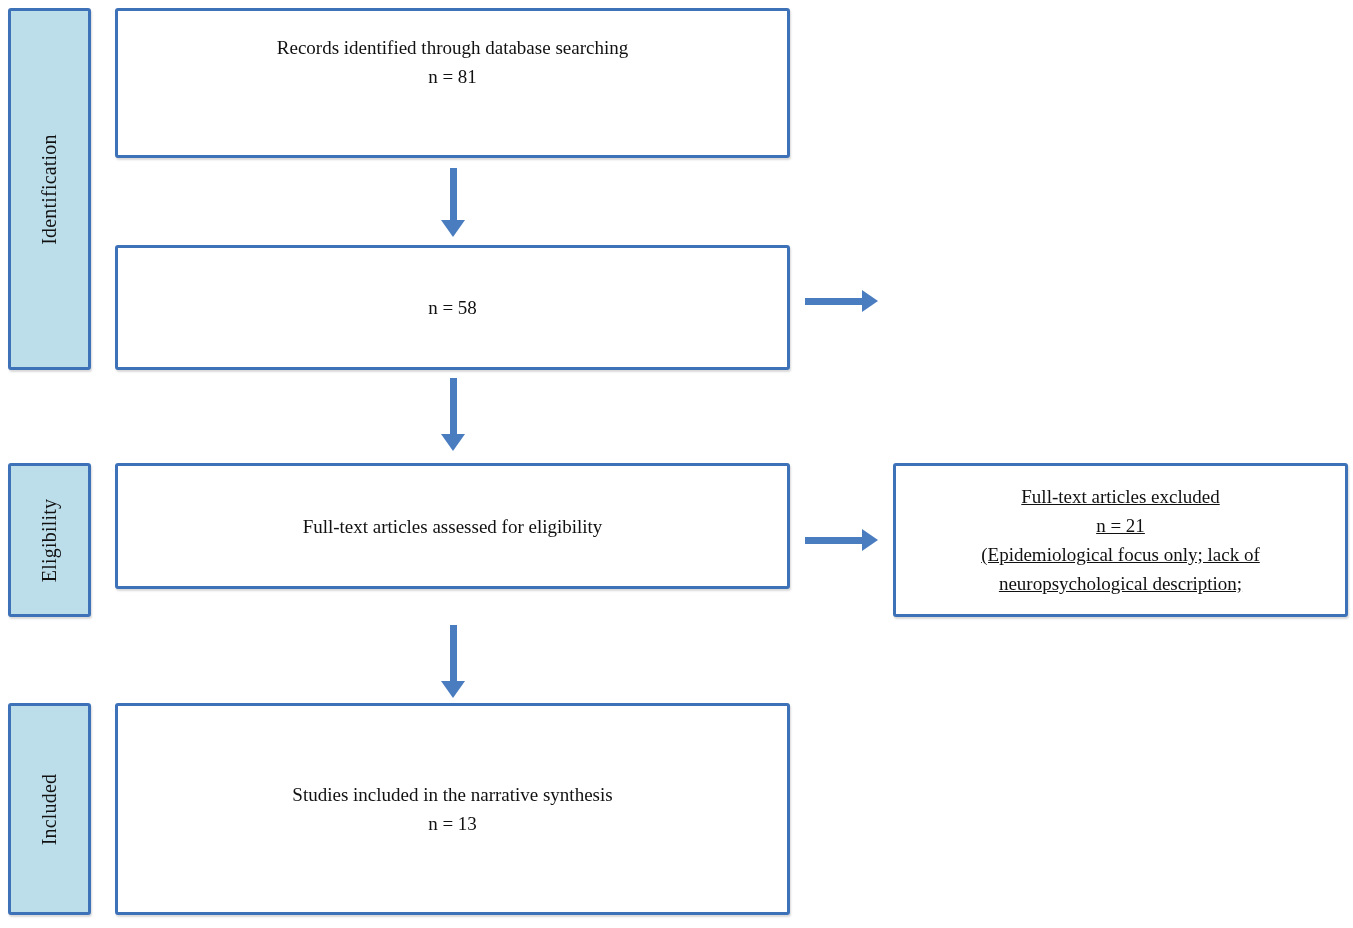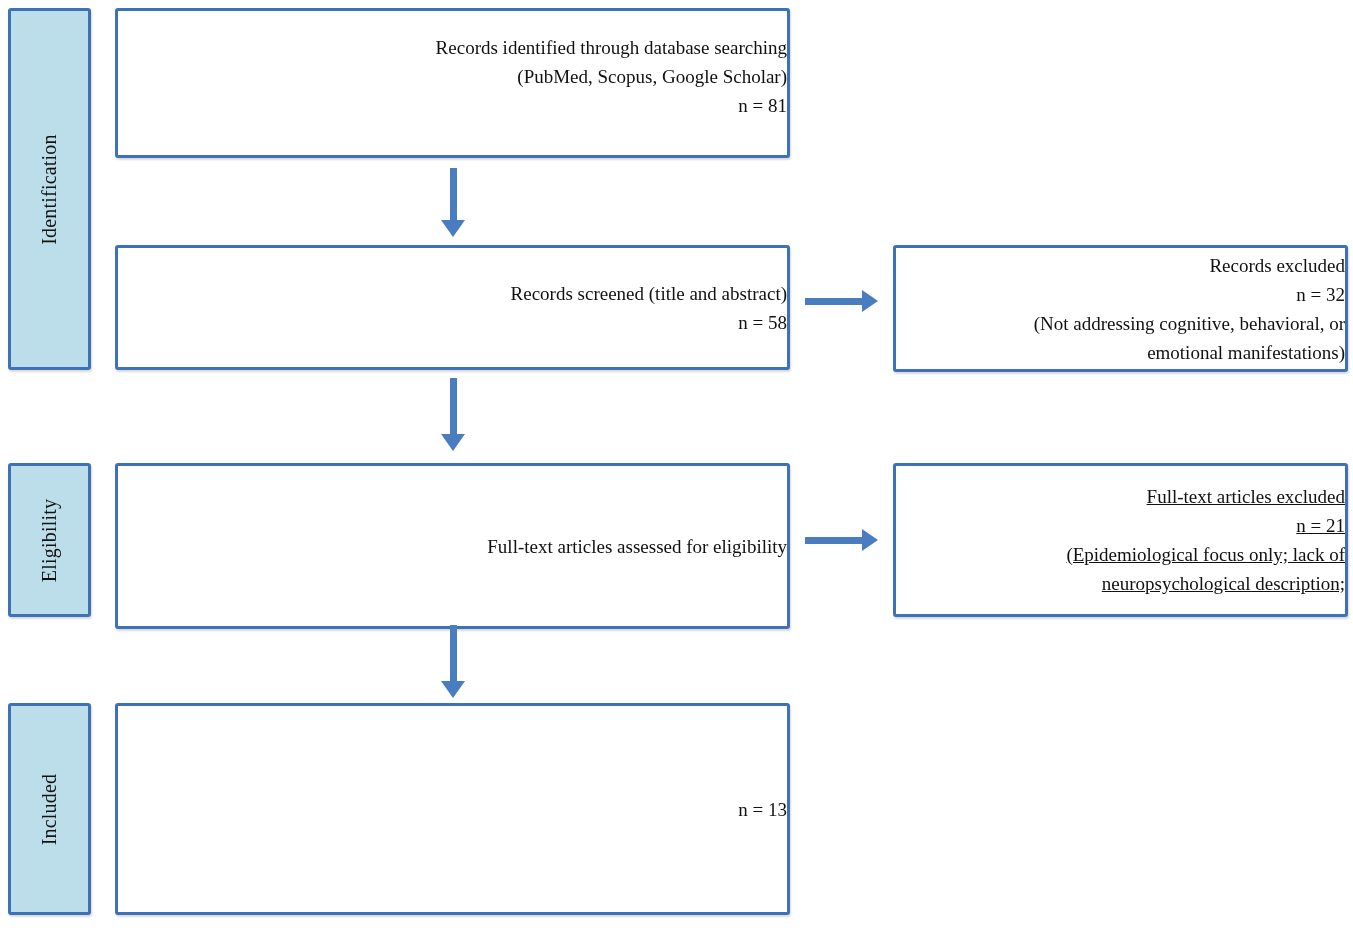--- a/index.html
+++ b/index.html
@@ -21,37 +21,37 @@
     position: absolute;
     box-sizing: border-box;
     border: 3px solid #3E72B8;
     border-radius: 3px;
     background: #ffffff;
     box-shadow: 1px 2px 2px rgba(130,130,130,0.30);
     display: flex;
     flex-direction: column;
     align-items: center;
     justify-content: center;
-    text-align: right;
+    text-align: center;
     font-size: 19px;
     line-height: 29px;
   }
   .stage {
     background: #BCDEEA;
   }
   .stage .rot {
     transform: rotate(-90deg);
     white-space: nowrap;
     font-size: 20px;
     letter-spacing: 0.2px;
   }
   
   .b-identified { left: 115px; top: 8px;   width: 675px; height: 150px; justify-content: flex-start; padding-top: 22px; }
   .b-screened   { left: 115px; top: 245px; width: 675px; height: 125px; }
-  .b-assessed   { left: 115px; top: 463px; width: 675px; height: 166px; }
+  .b-assessed   { left: 115px; top: 463px; width: 675px; height: 126px; }
   .b-included   { left: 115px; top: 703px; width: 675px; height: 212px; }
   
   .b-rexcluded  { left: 893px; top: 245px; width: 455px; height: 127px; }
   .b-fexcluded  { left: 893px; top: 463px; width: 455px; height: 154px; text-decoration: underline; }
   
   .s-identification { left: 8px; top: 8px;   width: 83px; height: 362px; }
   .s-eligibility    { left: 8px; top: 463px; width: 83px; height: 154px; }
   .s-included       { left: 8px; top: 703px; width: 83px; height: 212px; }
   
   .varrow { position: absolute; width: 24px; display: flex; flex-direction: column; align-items: center; }
@@ -87,43 +87,36 @@
   </div>
   <div class="box stage s-eligibility">
     <span class="rot">Eligibility</span>
   </div>
   <div class="box stage s-included">
     <span class="rot">Included</span>
   </div>
 
   <div class="box b-identified">
     <div class="line">Records identified through database searching</div>
-    <div class="line">(PubMed, Scopus, Google Scholar)</div>
     <div class="line">n = 81</div>
   </div>
 
   <div class="box b-screened">
-    <div class="line">Records screened (title and abstract)</div>
     <div class="line">n = 58</div>
   </div>
 
   <div class="box b-assessed">
     <div class="line">Full-text articles assessed for eligibility</div>
   </div>
 
   <div class="box b-included">
+    <div class="line">Studies included in the narrative synthesis</div>
     <div class="line">n = 13</div>
   </div>
 
-  <div class="box b-rexcluded">
-    <div class="line">Records excluded</div>
-    <div class="line">n = 32</div>
-    <div class="line">(Not addressing cognitive, behavioral, or</div>
-    <div class="line">emotional manifestations)</div>
-  </div>
 
   <div class="box b-fexcluded">
     <div class="line">Full-text articles excluded</div>
     <div class="line">n = 21</div>
     <div class="line">(Epidemiological focus only; lack of</div>
     <div class="line">neuropsychological description;</div>
   </div>
 
   <div class="varrow a1">
     <div class="shaft"></div>

